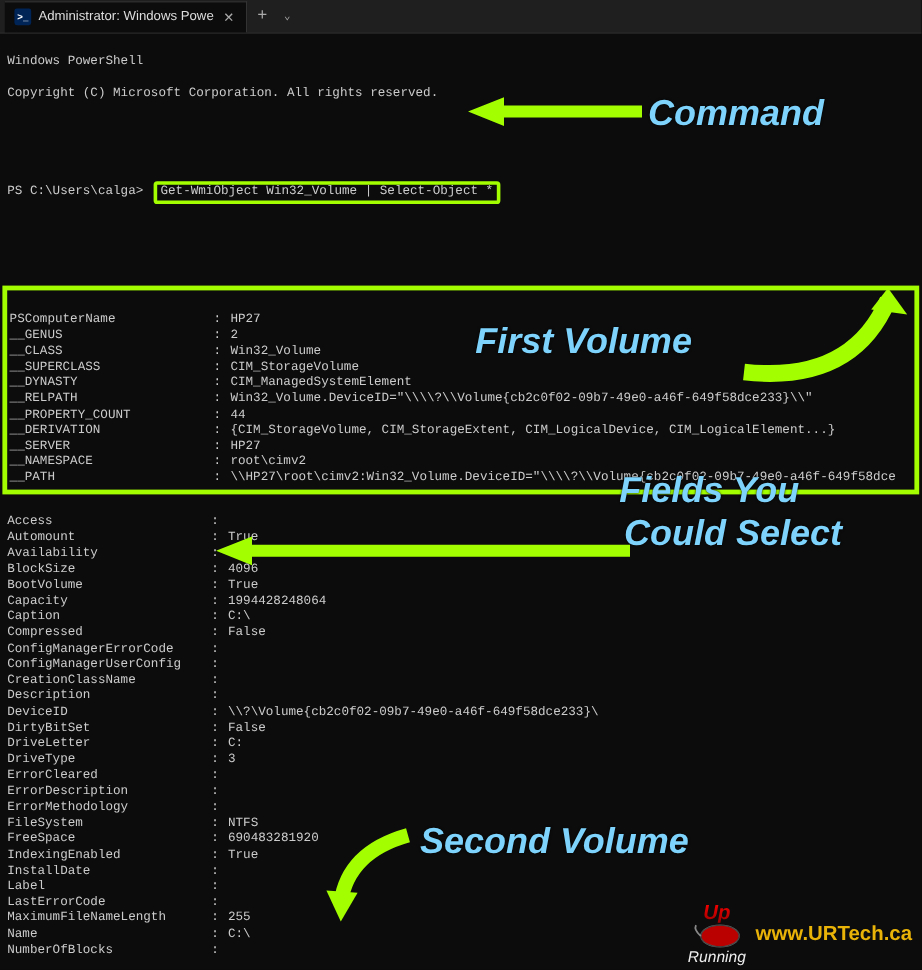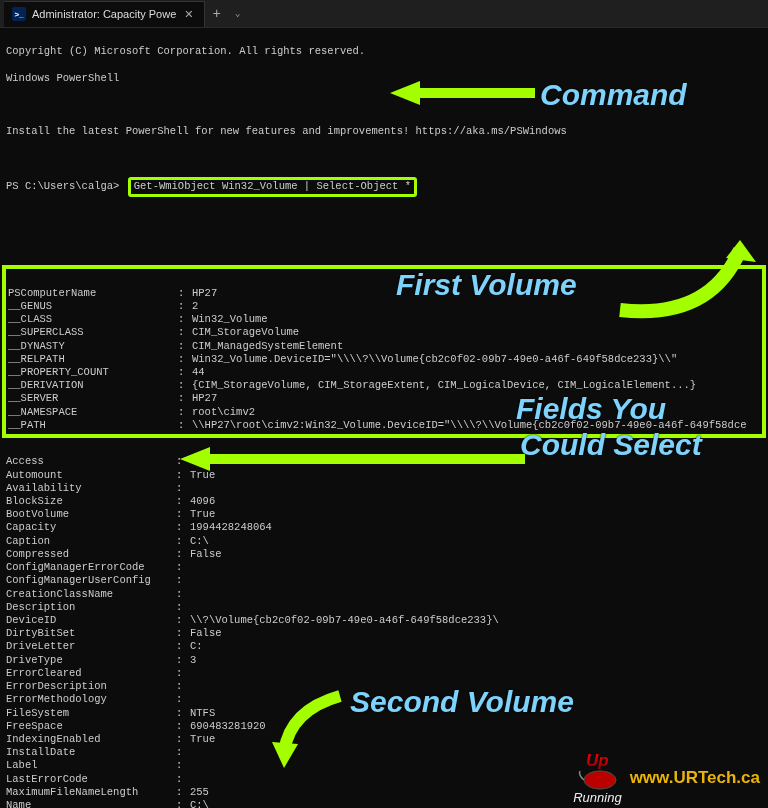--- a/index.html
+++ b/index.html
@@ -81,32 +81,31 @@
   .wm-up { font-size: 17px; font-weight:bold; background: linear-gradient(#f00,#900); -webkit-background-clip:text; background-clip:text; color:transparent; font-style:italic;}
   .wm-run { font-size: 13px; color:#eee; font-style:italic;}
   .ps-icon { width:14px; height:14px; background:#012456; border-radius:2px; display:inline-flex; align-items:center; justify-content:center; color:#fff; font-size:8px; font-weight:bold;}
 </style>
 </head>
 <body>
 
 <div class="titlebar">
   <div class="tab">
     <span class="ps-icon">&gt;_</span>
-    <span>Administrator: Capacity Powe</span>
+    <span>Administrator: Windows Powe</span>
     <span class="tab-close">✕</span>
   </div>
   <span class="tab-add">+</span>
   <span class="tab-caret">⌄</span>
 </div>
 
 <div class="terminal">
+<div>Windows PowerShell</div>
 <div>Copyright (C) Microsoft Corporation. All rights reserved.</div>
-<div>Windows PowerShell</div>
 <div>&nbsp;</div>
-<div>Install the latest PowerShell for new features and improvements! https://aka.ms/PSWindows</div>
 <div>&nbsp;</div>
 <div><span>PS C:\Users\calga&gt;</span> <span class="cmd-box"><span>Get-WmiObject Win32_Volume | Select-Object *</span></span></div>
 <div>&nbsp;</div>
 <div>&nbsp;</div>
 <div class="box-first" id="group1"><div class="row"><span class="key">PSComputerName</span><span class="sep">: </span><span class="val">HP27</span></div><div class="row"><span class="key">__GENUS</span><span class="sep">: </span><span class="val">2</span></div><div class="row"><span class="key">__CLASS</span><span class="sep">: </span><span class="val">Win32_Volume</span></div><div class="row"><span class="key">__SUPERCLASS</span><span class="sep">: </span><span class="val">CIM_StorageVolume</span></div><div class="row"><span class="key">__DYNASTY</span><span class="sep">: </span><span class="val">CIM_ManagedSystemElement</span></div><div class="row"><span class="key">__RELPATH</span><span class="sep">: </span><span class="val">Win32_Volume.DeviceID="\\\\?\\Volume{cb2c0f02-09b7-49e0-a46f-649f58dce233}\\"</span></div><div class="row"><span class="key">__PROPERTY_COUNT</span><span class="sep">: </span><span class="val">44</span></div><div class="row"><span class="key">__DERIVATION</span><span class="sep">: </span><span class="val">{CIM_StorageVolume, CIM_StorageExtent, CIM_LogicalDevice, CIM_LogicalElement...}</span></div><div class="row"><span class="key">__SERVER</span><span class="sep">: </span><span class="val">HP27</span></div><div class="row"><span class="key">__NAMESPACE</span><span class="sep">: </span><span class="val">root\cimv2</span></div><div class="row"><span class="key">__PATH</span><span class="sep">: </span><span class="val">\\HP27\root\cimv2:Win32_Volume.DeviceID="\\\\?\\Volume{cb2c0f02-09b7-49e0-a46f-649f58dce</span></div></div>
 <div id="group2"><div class="row"><span class="key">Access</span><span class="sep">: </span><span class="val"></span></div><div class="row"><span class="key">Automount</span><span class="sep">: </span><span class="val">True</span></div><div class="row"><span class="key">Availability</span><span class="sep">: </span><span class="val"></span></div><div class="row"><span class="key">BlockSize</span><span class="sep">: </span><span class="val">4096</span></div><div class="row"><span class="key">BootVolume</span><span class="sep">: </span><span class="val">True</span></div><div class="row"><span class="key">Capacity</span><span class="sep">: </span><span class="val">1994428248064</span></div><div class="row"><span class="key">Caption</span><span class="sep">: </span><span class="val">C:\</span></div><div class="row"><span class="key">Compressed</span><span class="sep">: </span><span class="val">False</span></div><div class="row"><span class="key">ConfigManagerErrorCode</span><span class="sep">: </span><span class="val"></span></div><div class="row"><span class="key">ConfigManagerUserConfig</span><span class="sep">: </span><span class="val"></span></div><div class="row"><span class="key">CreationClassName</span><span class="sep">: </span><span class="val"></span></div><div class="row"><span class="key">Description</span><span class="sep">: </span><span class="val"></span></div><div class="row"><span class="key">DeviceID</span><span class="sep">: </span><span class="val">\\?\Volume{cb2c0f02-09b7-49e0-a46f-649f58dce233}\</span></div><div class="row"><span class="key">DirtyBitSet</span><span class="sep">: </span><span class="val">False</span></div><div class="row"><span class="key">DriveLetter</span><span class="sep">: </span><span class="val">C:</span></div><div class="row"><span class="key">DriveType</span><span class="sep">: </span><span class="val">3</span></div><div class="row"><span class="key">ErrorCleared</span><span class="sep">: </span><span class="val"></span></div><div class="row"><span class="key">ErrorDescription</span><span class="sep">: </span><span class="val"></span></div><div class="row"><span class="key">ErrorMethodology</span><span class="sep">: </span><span class="val"></span></div><div class="row"><span class="key">FileSystem</span><span class="sep">: </span><span class="val">NTFS</span></div><div class="row"><span class="key">FreeSpace</span><span class="sep">: </span><span class="val">690483281920</span></div><div class="row"><span class="key">IndexingEnabled</span><span class="sep">: </span><span class="val">True</span></div><div class="row"><span class="key">InstallDate</span><span class="sep">: </span><span class="val"></span></div><div class="row"><span class="key">Label</span><span class="sep">: </span><span class="val"></span></div><div class="row"><span class="key">LastErrorCode</span><span class="sep">: </span><span class="val"></span></div><div class="row"><span class="key">MaximumFileNameLength</span><span class="sep">: </span><span class="val">255</span></div><div class="row"><span class="key">Name</span><span class="sep">: </span><span class="val">C:\</span></div><div class="row"><span class="key">NumberOfBlocks</span><span class="sep">: </span><span class="val"></span></div></div>
 
 </div>
 
 <div class="anno" style="top:78px; left:540px;">Command</div>

